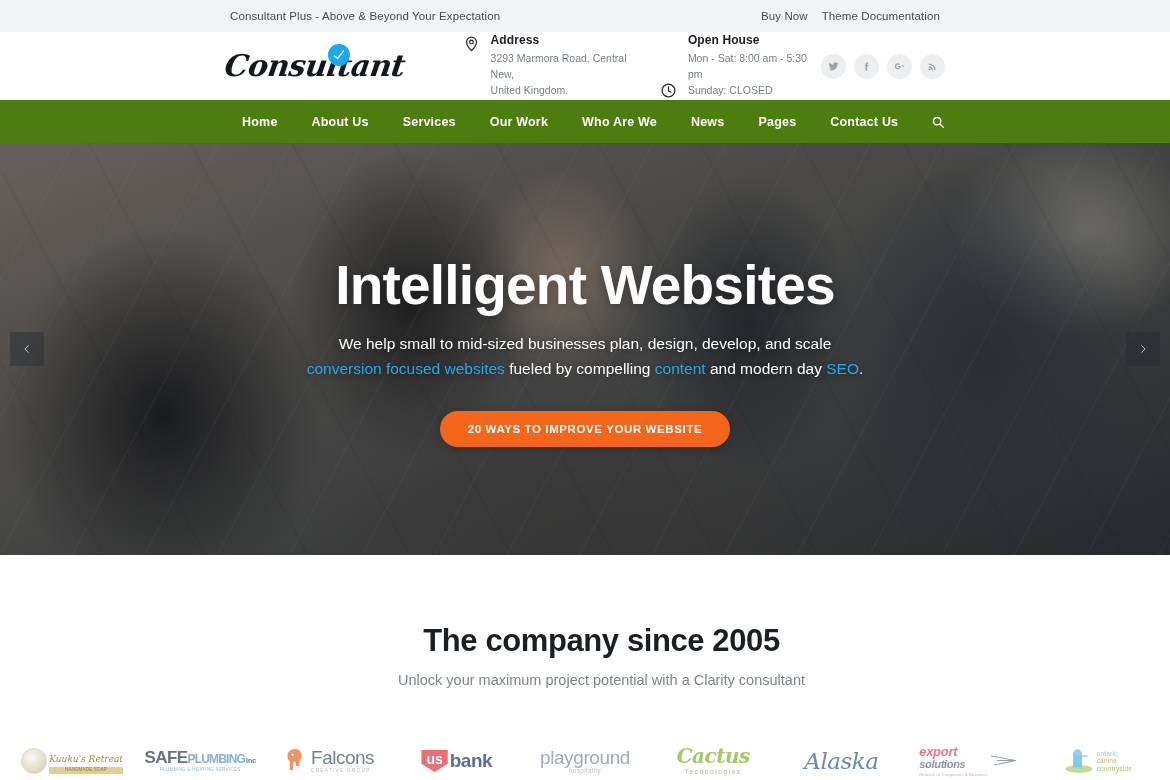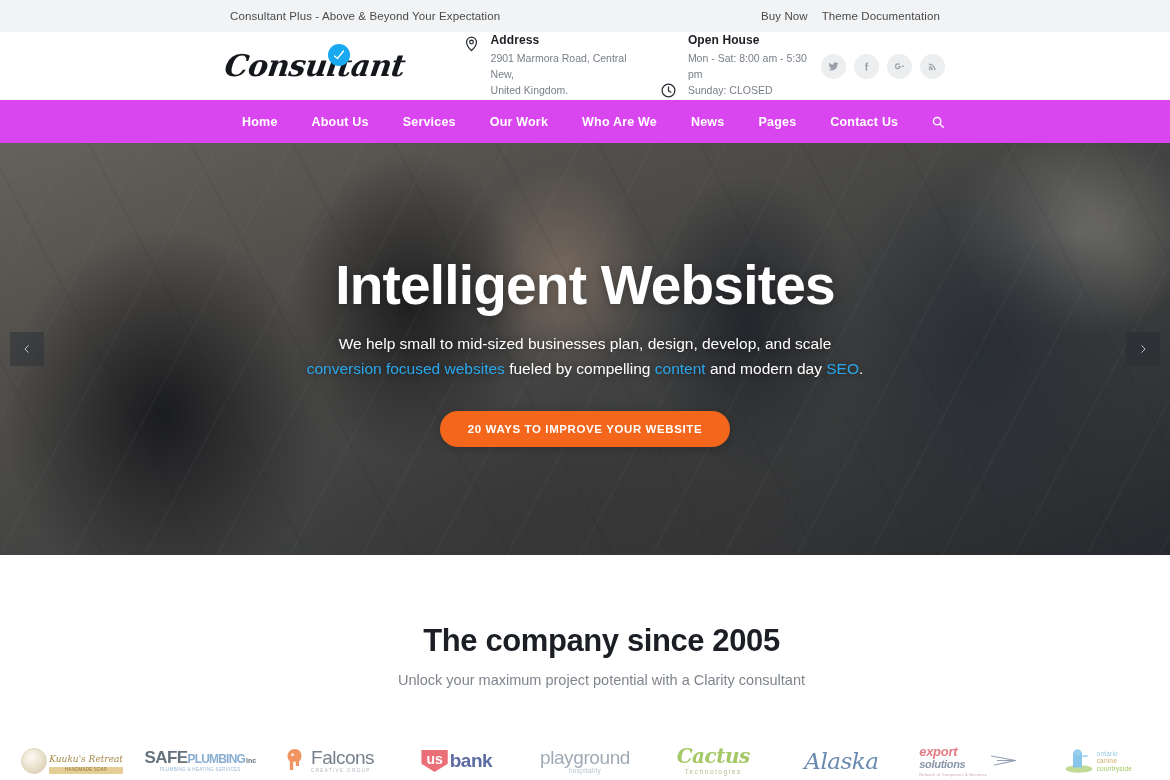--- a/index.html
+++ b/index.html
@@ -87,21 +87,21 @@
     background: #eceef0;
     display: flex; align-items: center; justify-content: center;
     color: #9aa0a7;
     cursor: pointer;
   }
   .social-btn svg { width: 11px; height: 11px; display: block; }
 
   
   .nav {
     height: 43px;
-    background: #d946ef;
+    background: #4d7c0f;
     display: flex;
     align-items: center;
     padding: 0 225px;
     position: relative;
   }
   .nav-list { display: flex; align-items: center; list-style: none; }
   .nav-item {
     color: #ffffff;
     font-size: 12.5px;
     font-weight: bold;
@@ -339,21 +339,21 @@
 
   <div class="info-block addr">
     <span class="info-icon">
       <svg viewBox="0 0 24 24" fill="none" stroke="currentColor" stroke-width="1.8">
         <path d="M12 22s7-6.2 7-12a7 7 0 1 0-14 0c0 5.8 7 12 7 12z"></path>
         <circle cx="12" cy="10" r="2.6"></circle>
       </svg>
     </span>
     <span>
       <span class="info-title" style="display:block">Address</span>
-      <span class="info-line" style="display:block">2901 Marmora Road, Central New,</span>
+      <span class="info-line" style="display:block">3293 Marmora Road, Central New,</span>
       <span class="info-line" style="display:block">United Kingdom.</span>
     </span>
   </div>
 
   <div class="info-block hours">
     <span class="info-icon">
       <svg viewBox="0 0 24 24" fill="none" stroke="currentColor" stroke-width="1.8">
         <circle cx="12" cy="12" r="9"></circle>
         <path d="M12 7v5.4l3.4 2" stroke-linecap="round"></path>
       </svg>

